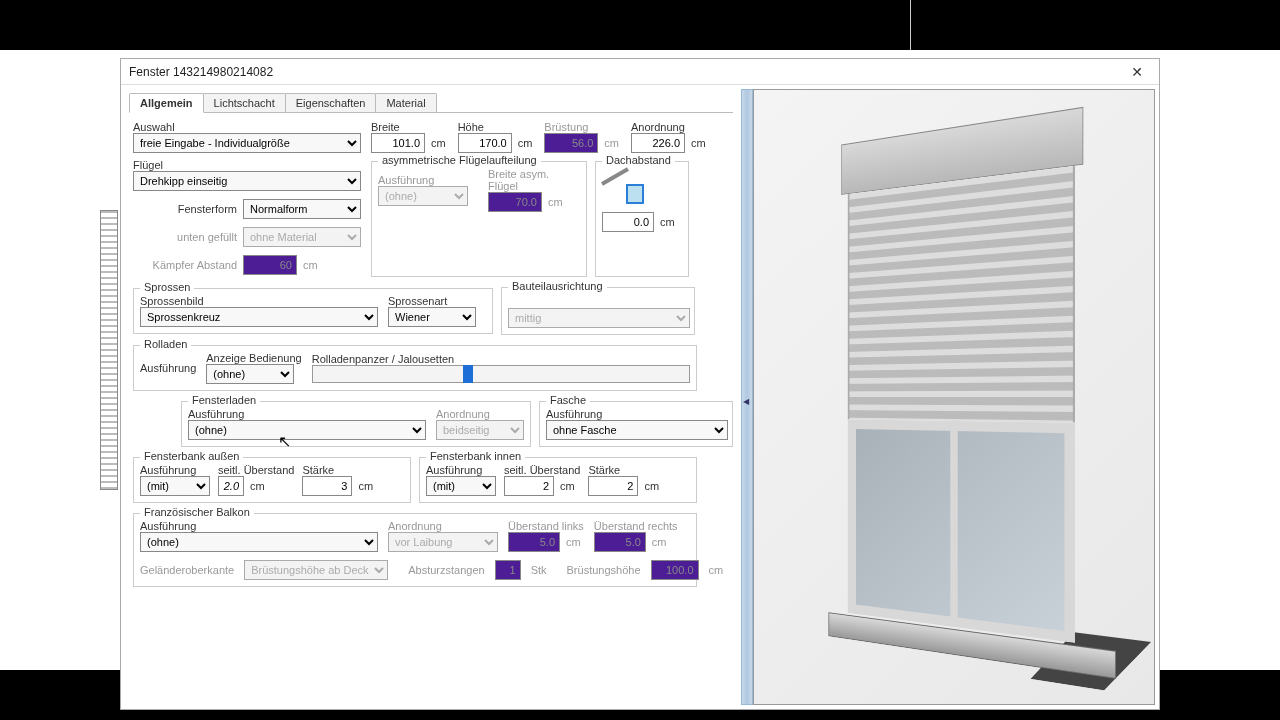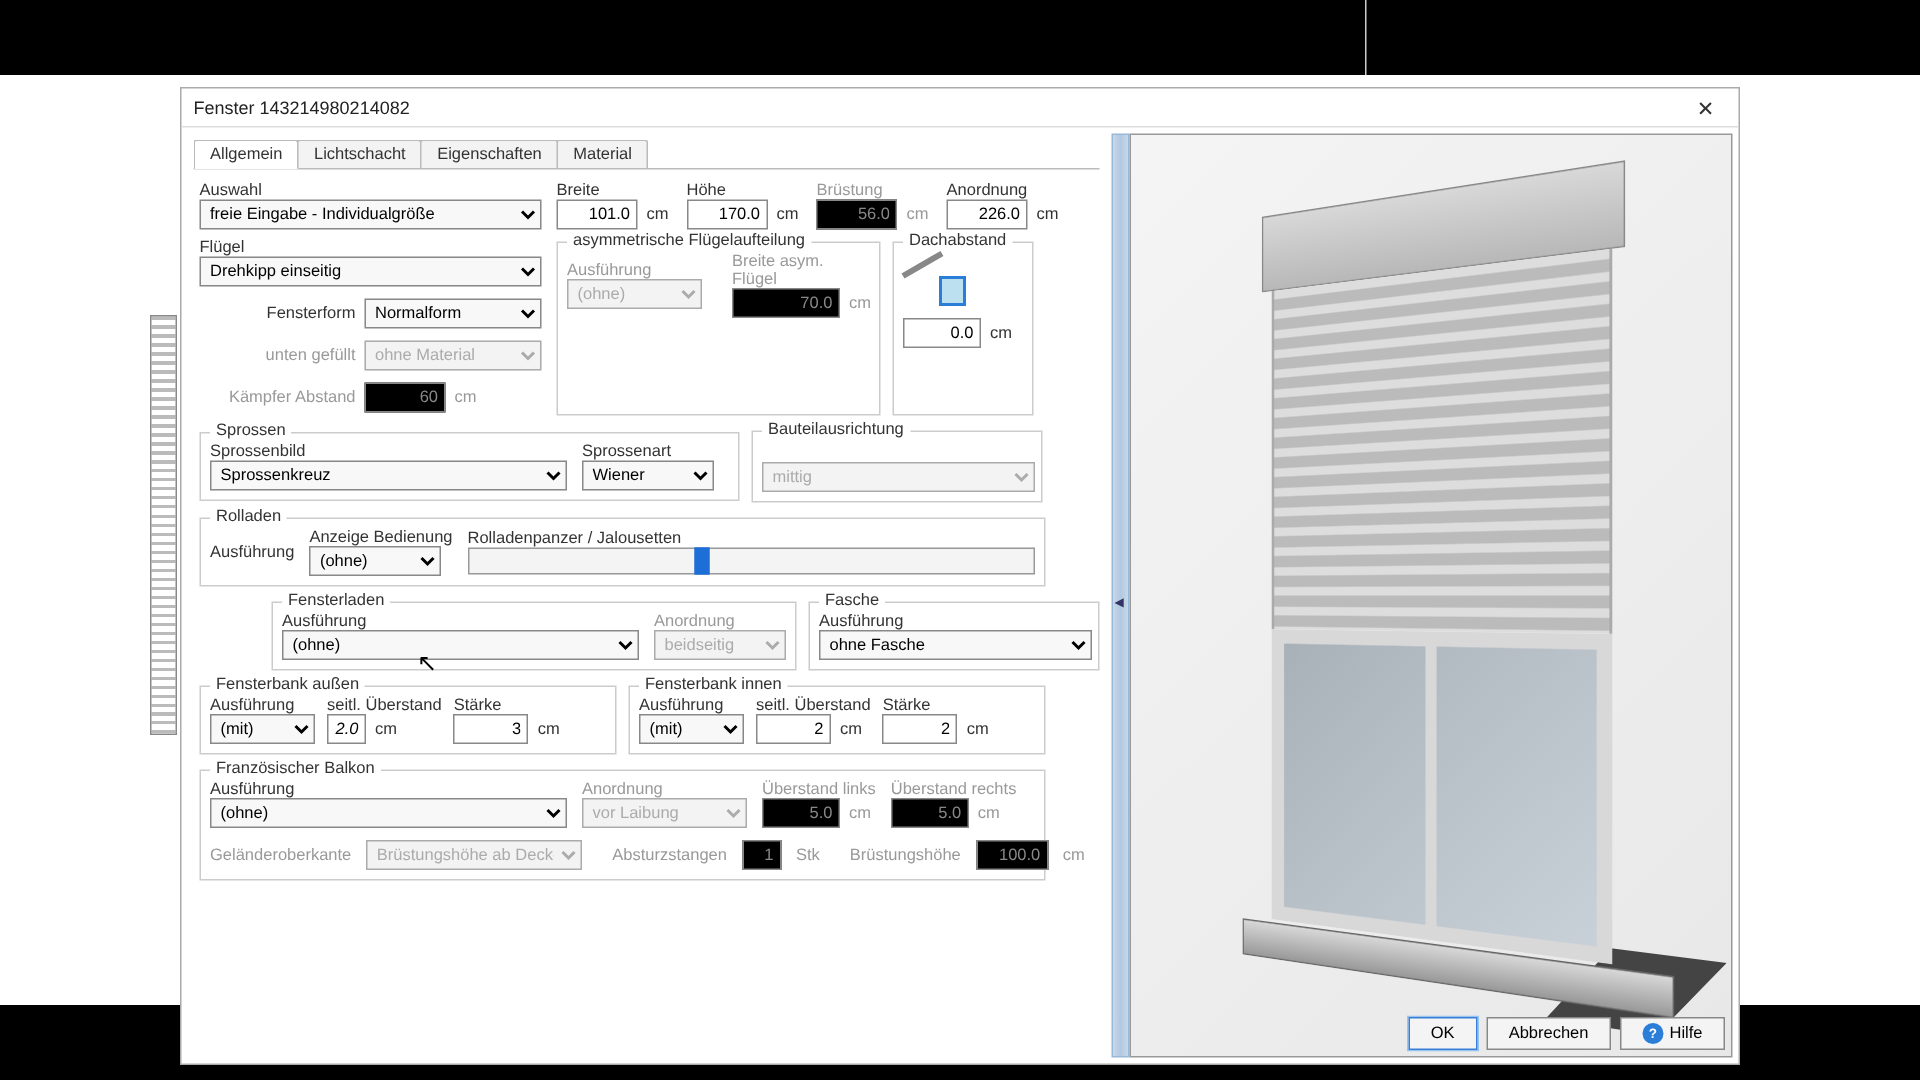--- a/index.html
+++ b/index.html
@@ -5,29 +5,29 @@
 * { box-sizing: border-box; margin: 0; padding: 0; font-family: Tahoma, sans-serif; font-size: 11px; }
 body { background: #000; width: 1280px; height: 720px; position: relative; }
 .dialog { position: absolute; left: 120px; top: 58px; width: 1040px; height: 652px; background: #fff; border: 1px solid #aaa; }
 .titlebar { height: 26px; display: flex; align-items: center; padding: 0 8px; border-bottom: 1px solid #ddd; justify-content: space-between; }
 .titlebar span { font-size: 12px; color: #222; }
 .close-btn { width: 28px; height: 20px; display: flex; align-items: center; justify-content: center; font-size: 14px; color: #333; cursor: pointer; }
 .body { display: flex; height: calc(100% - 26px); }
 .left-panel { width: 620px; padding: 8px 8px 4px 8px; position: relative; }
 .tabs { border-bottom: 1px solid #bbb; display: flex; gap: 0; height: 20px; }
 .tab { padding: 3px 10px; border: 1px solid #bbb; border-bottom: none; background: #f3f3f3; cursor: pointer; color: #333; border-radius: 2px 2px 0 0; margin-right: -1px; }
-.tab.active { background: #fff; position: relative; z-index: 1; border-bottom: 1px solid #fff; margin-bottom: -1px; }
+.tab.active { background: #fff; position: relative; z-index: 1; border-bottom: 1px solid #fff; margin-bottom: -1px; font-weight: bold; }
 .form-area { padding: 8px 4px; display: flex; flex-direction: column; gap: 6px; }
 .row { display: flex; align-items: center; gap: 6px; }
 .lbl { color: #333; font-size: 11px; }
 .lbl-dis { color: #999; }
 select { border: 1px solid #888; background: #f8f8f8; height: 20px; padding: 1px 2px; font-size: 11px; }
 select:disabled { color: #888; background: #eee; }
 input[type=text] { border: 1px solid #888; height: 20px; text-align: right; padding: 1px 4px; font-size: 11px; }
-input:disabled { background: #000000; color: #888; }
+input:disabled { background: #4c1d95; color: #888; }
 .grp { border: 1px solid #ccc; padding: 6px; position: relative; margin-top: 4px; }
 .grp-title { position: absolute; top: -8px; left: 6px; background: #fff; padding: 0 4px; font-size: 11px; color: #333; }
 .unit { color: #333; font-size: 11px; }
 .unit-dis { color: #999; }
 .splitter { width: 12px; background: linear-gradient(to right, #c8d8e8, #b0c8e0, #c8d8e8); border: 1px solid #98b8d8; margin: 4px 0; position: relative; cursor: ew-resize; }
 .splitter::before { content: '◀'; position: absolute; top: 50%; left: 1px; font-size: 8px; color: #336; }
 .preview { flex: 1; margin: 4px 4px 4px 0; border: 1px solid #999; background: linear-gradient(135deg, #f4f4f4, #e8e8e8); display: flex; align-items: center; justify-content: center; position: relative; }
 .slider-track { height: 18px; border: 1px solid #999; background: #f4f4f4; position: relative; }
 .slider-thumb { position: absolute; top: -1px; width: 10px; height: 18px; background: #1e6ed8; border: 1px solid #1e6ed8; }
 .footer { position: absolute; right: 4px; bottom: 4px; display: flex; gap: 6px; }
@@ -133,21 +133,21 @@
               <div class="grp" style="width:216px; height:116px;">
                 <span class="grp-title">asymmetrische Flügelaufteilung</span>
                 <div class="row" style="gap:20px;">
                   <div>
                     <div class="lbl-dis">Ausführung</div>
                     <select style="width:90px;" disabled=""><option>(ohne)</option></select>
                   </div>
                   <div>
                     <div class="lbl-dis">Breite asym. Flügel</div>
                     <div class="row">
-                        <input type="text" style="width: 72px;" disabled="" value="70.0">
+                        <input type="text" style="width: 54px;" disabled="" value="70.0">
                         <span class="unit-dis">cm</span>
                       </div>
                   </div>
                 </div>
               </div>
               <div class="grp" style="width:94px; height:116px;">
                 <span class="grp-title">Dachabstand</span>
                 <div class="roof-ico">
                   <div class="roof-roof"></div>
                     <div class="roof-win"></div>
@@ -316,22 +316,17 @@
     <div class="splitter"></div>
 
     <div class="preview">
       <div class="win3d">
         <div class="w-box"></div>
         <div class="w-blind"></div>
         <div class="w-frame"></div>
         <div class="w-sill"></div>
         <div class="w-shadow"></div>
       </div>
-      <div class="footer">
-        <button class="btn primary">OK</button>
-        <button class="btn">Abbrechen</button>
-        <button class="btn"><span class="help-ico">?</span><span>Hilfe</span></button>
-      </div>
     </div>
   </div>
 </div>
 
 <div style="position:absolute; left:278px; top:432px; font-size:16px; color:#000; pointer-events:none;">↖</div>
 
 </body></html>

